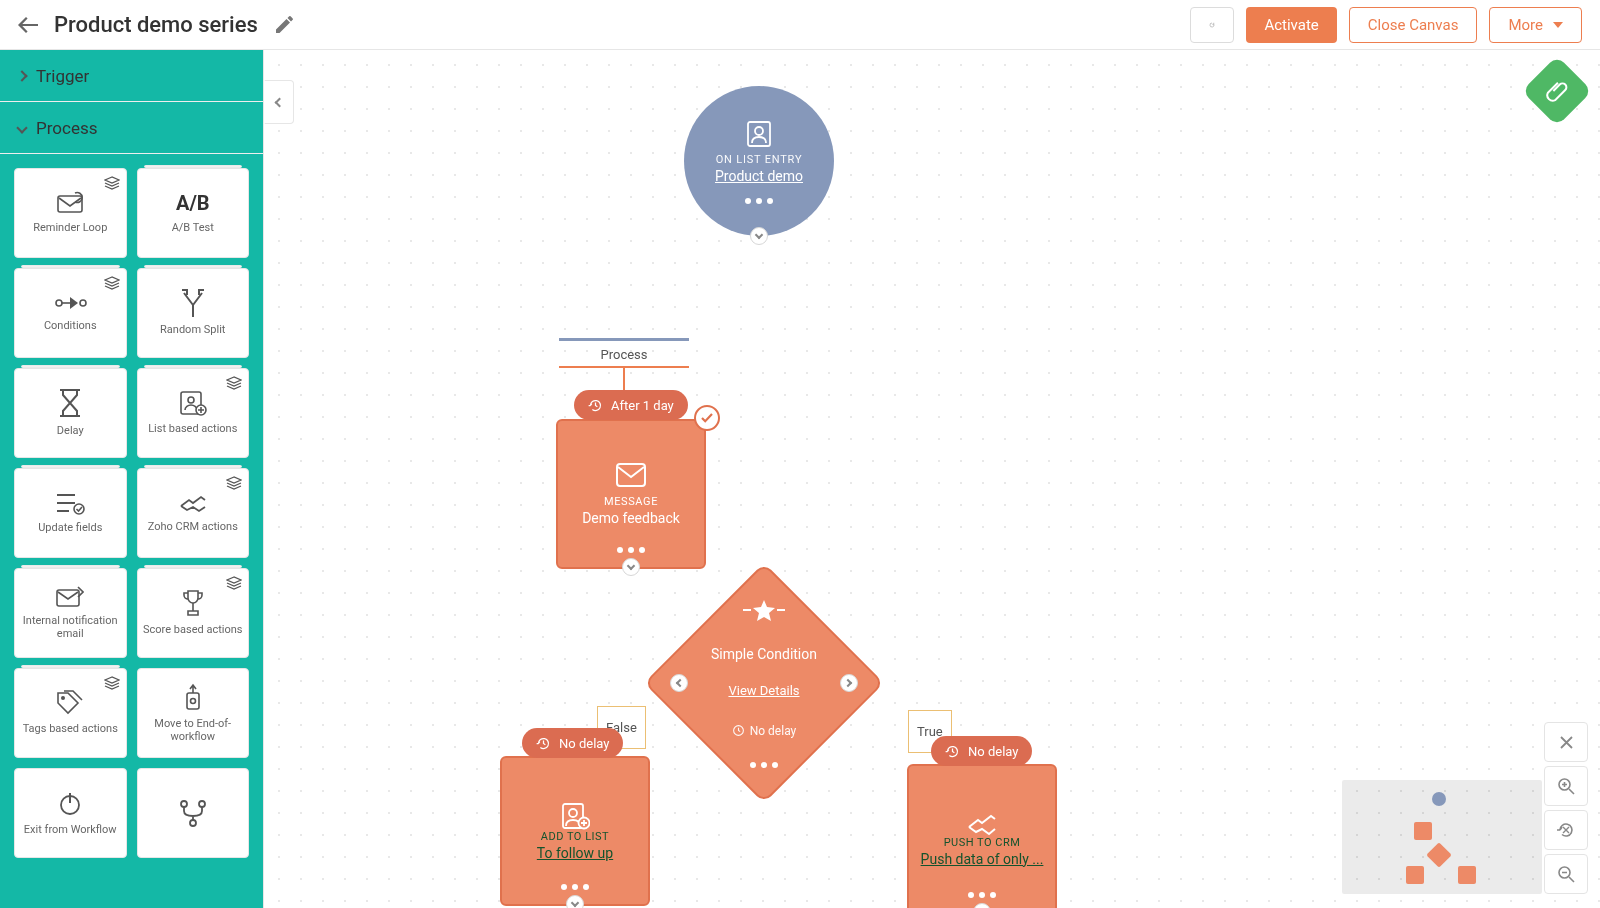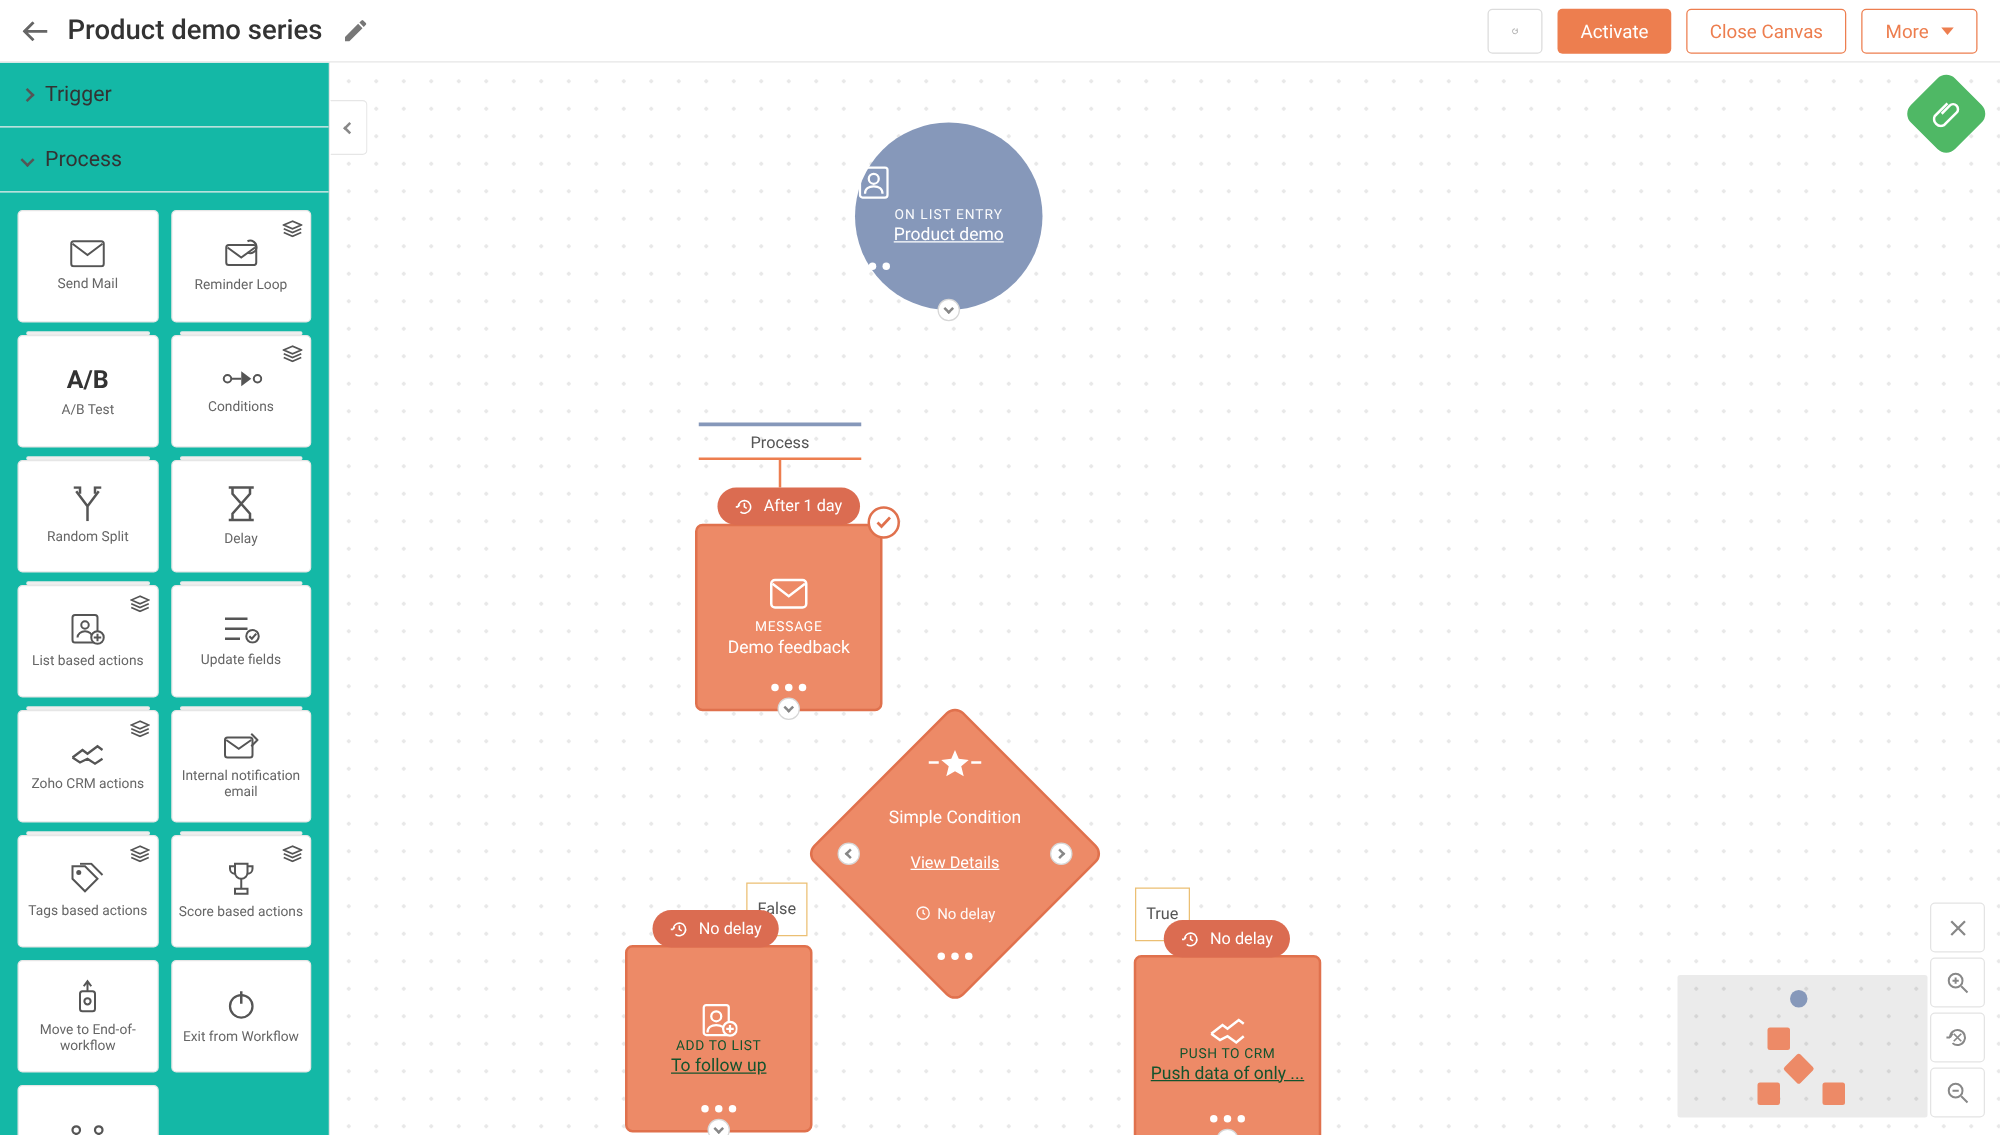--- a/index.html
+++ b/index.html
@@ -37,21 +37,21 @@
 
   
   .canvas{position:absolute;top:50px;left:264px;right:0;bottom:0;background-image:radial-gradient(circle,#e8e8e8 1.3px,transparent 1.3px);background-size:22px 22px;background-position:4px 4px}
 
   .u-badge{position:absolute;top:16px;right:18px;width:50px;height:50px;transform:rotate(45deg);border-radius:10px;background:#4fb865;display:flex;align-items:center;justify-content:center;color:#fff}
   .u-badge svg{transform:rotate(-45deg)}
 
   
   .node{position:absolute}
 
-  .trigger-node{left:420px;top:48px;width:150px;height:150px;border-radius:50%;background:#8698ba;color:#fff;display:flex;flex-direction:column;justify-content:center;text-align:center}
+  .trigger-node{left:420px;top:36px;width:150px;height:150px;border-radius:50%;background:#8698ba;color:#fff;display:flex;flex-direction:column;align-items:center;justify-content:center;text-align:center}
   .trigger-node .eyebrow{font-size:11px;letter-spacing:.8px;margin-top:4px;opacity:.95}
   .trigger-node .link{text-decoration:underline;font-size:14px;margin-top:2px}
   .dots3{display:flex;gap:5px;margin-top:14px}
   .dots3 span{width:6px;height:6px;border-radius:50%;background:#fff}
   .port{position:absolute;width:18px;height:18px;border-radius:50%;background:#fff;border:1px solid #d7d7d7;display:flex;align-items:center;justify-content:center}
   .port .sc{width:6px;height:6px;border-right:2px solid #888;border-bottom:2px solid #888}
   .port.down{bottom:-9px;left:50%;transform:translateX(-50%)}
   .port.down .sc{transform:rotate(45deg);margin-top:-2px}
   .port.left{left:-9px;top:50%;transform:translateY(-50%)}
   .port.left .sc{transform:rotate(135deg);margin-left:2px}
@@ -132,27 +132,20 @@
     <span class="chev right"></span>
     <span>Trigger</span>
   </div>
   <div class="acc">
     <span class="chev down"></span>
     <span>Process</span>
   </div>
 
   <div class="palette">
     <div class="tile">
-      <svg width="28" height="22" viewBox="0 0 28 22">
-          <rect x="1" y="1" width="26" height="20" rx="2" fill="none" stroke="currentColor" stroke-width="1.6"></rect>
-          <path d="M2 3l12 9 12-9" fill="none" stroke="currentColor" stroke-width="1.6"></path>
-        </svg>
-      <span class="tlabel">Send Mail</span>
-    </div>
-    <div class="tile">
       <span class="stack-ic"><svg width="16" height="14" viewBox="0 0 16 14">
             <path d="M8 1 1 4l7 3 7-3Zm-7 6 7 3 7-3M1 10l7 3 7-3" fill="none" stroke="currentColor" stroke-width="1.3"></path>
           </svg></span>
       <svg width="30" height="24" viewBox="0 0 30 24">
           <rect x="3" y="5" width="24" height="16" rx="2" fill="none" stroke="currentColor" stroke-width="1.6"></rect>
           <path d="M4 7l11 8 11-8" fill="none" stroke="currentColor" stroke-width="1.6"></path>
           <path d="M20 2a5 5 0 1 1 0 9" fill="none" stroke="currentColor" stroke-width="1.6"></path>
         </svg>
       <span class="tlabel">Reminder Loop</span>
     </div>
@@ -235,38 +228,38 @@
           <path d="M22 1l5 5-5 5" fill="none" stroke="currentColor" stroke-width="1.6"></path>
         </svg>
       <span class="tlabel">Internal notification email</span>
     </div>
 
     <div class="tile">
         <span class="topbar"></span>
       <span class="stack-ic"><svg width="16" height="14" viewBox="0 0 16 14">
             <path d="M8 1 1 4l7 3 7-3Zm-7 6 7 3 7-3M1 10l7 3 7-3" fill="none" stroke="currentColor" stroke-width="1.3"></path>
           </svg></span>
+      <svg width="26" height="28" viewBox="0 0 26 28">
+          <path d="M8 2h10v7a5 5 0 0 1-10 0Z" fill="none" stroke="currentColor" stroke-width="1.6"></path>
+          <path d="M8 4H4v2a4 4 0 0 0 4 4M18 4h4v2a4 4 0 0 1-4 4" fill="none" stroke="currentColor" stroke-width="1.6"></path>
+          <path d="M13 14v8M8 26h10v-4H8Z" fill="none" stroke="currentColor" stroke-width="1.6"></path>
+        </svg>
+      <span class="tlabel">Score based actions</span>
+    </div>
+    <div class="tile">
+        <span class="topbar"></span>
+      <span class="stack-ic"><svg width="16" height="14" viewBox="0 0 16 14">
+            <path d="M8 1 1 4l7 3 7-3Zm-7 6 7 3 7-3M1 10l7 3 7-3" fill="none" stroke="currentColor" stroke-width="1.3"></path>
+          </svg></span>
       <svg width="30" height="26" viewBox="0 0 30 26">
           <path d="M3 3h10l10 10-10 10L3 13Z" fill="none" stroke="currentColor" stroke-width="1.6"></path>
           <circle cx="8" cy="8" r="2" fill="currentColor"></circle>
           <path d="M9 1h9l9 9" fill="none" stroke="currentColor" stroke-width="1.6"></path>
         </svg>
       <span class="tlabel">Tags based actions</span>
-    </div>
-    <div class="tile">
-        <span class="topbar"></span>
-      <span class="stack-ic"><svg width="16" height="14" viewBox="0 0 16 14">
-            <path d="M8 1 1 4l7 3 7-3Zm-7 6 7 3 7-3M1 10l7 3 7-3" fill="none" stroke="currentColor" stroke-width="1.3"></path>
-          </svg></span>
-      <svg width="26" height="28" viewBox="0 0 26 28">
-          <path d="M8 2h10v7a5 5 0 0 1-10 0Z" fill="none" stroke="currentColor" stroke-width="1.6"></path>
-          <path d="M8 4H4v2a4 4 0 0 0 4 4M18 4h4v2a4 4 0 0 1-4 4" fill="none" stroke="currentColor" stroke-width="1.6"></path>
-          <path d="M13 14v8M8 26h10v-4H8Z" fill="none" stroke="currentColor" stroke-width="1.6"></path>
-        </svg>
-      <span class="tlabel">Score based actions</span>
     </div>
 
     <div class="tile">
       <svg width="24" height="28" viewBox="0 0 24 28">
           <rect x="6" y="10" width="12" height="16" rx="2" fill="none" stroke="currentColor" stroke-width="1.6"></rect>
           <path d="M12 2v8M9 6l3-4 3 4" fill="none" stroke="currentColor" stroke-width="1.6"></path>
           <circle cx="12" cy="18" r="2.5" fill="none" stroke="currentColor" stroke-width="1.6"></circle>
         </svg>
       <span class="tlabel">Move to End-of-workflow</span>
     </div>

